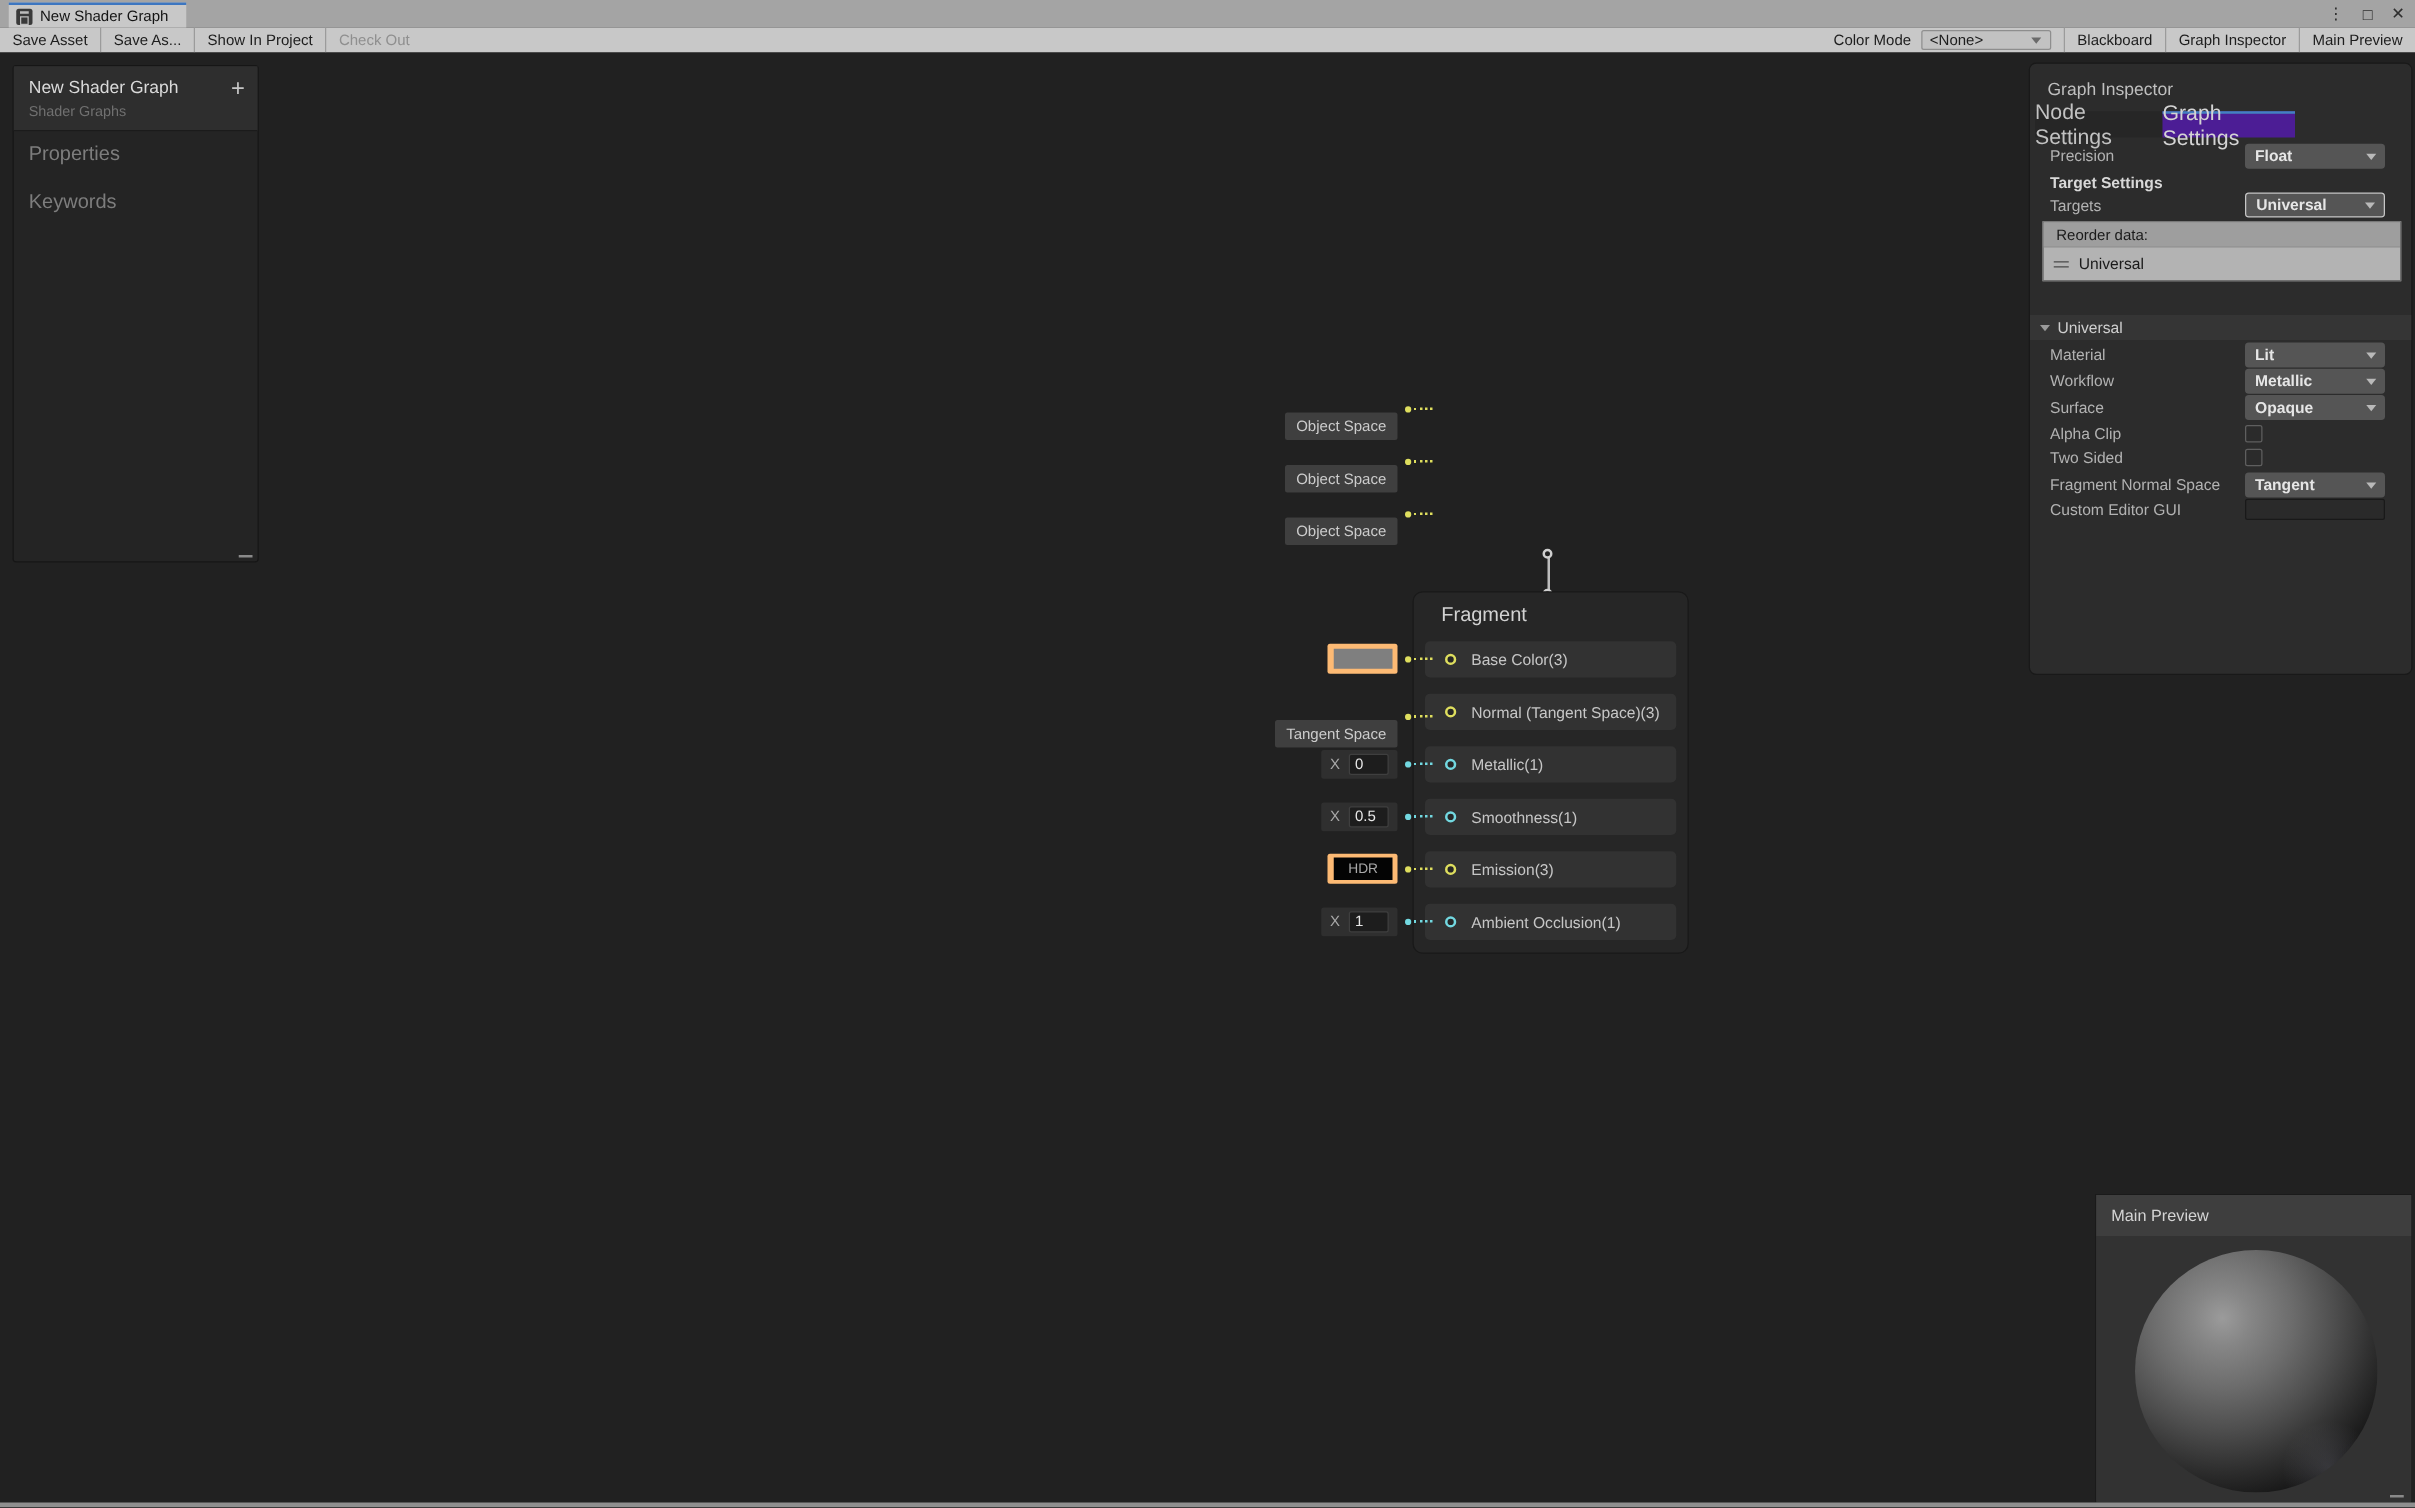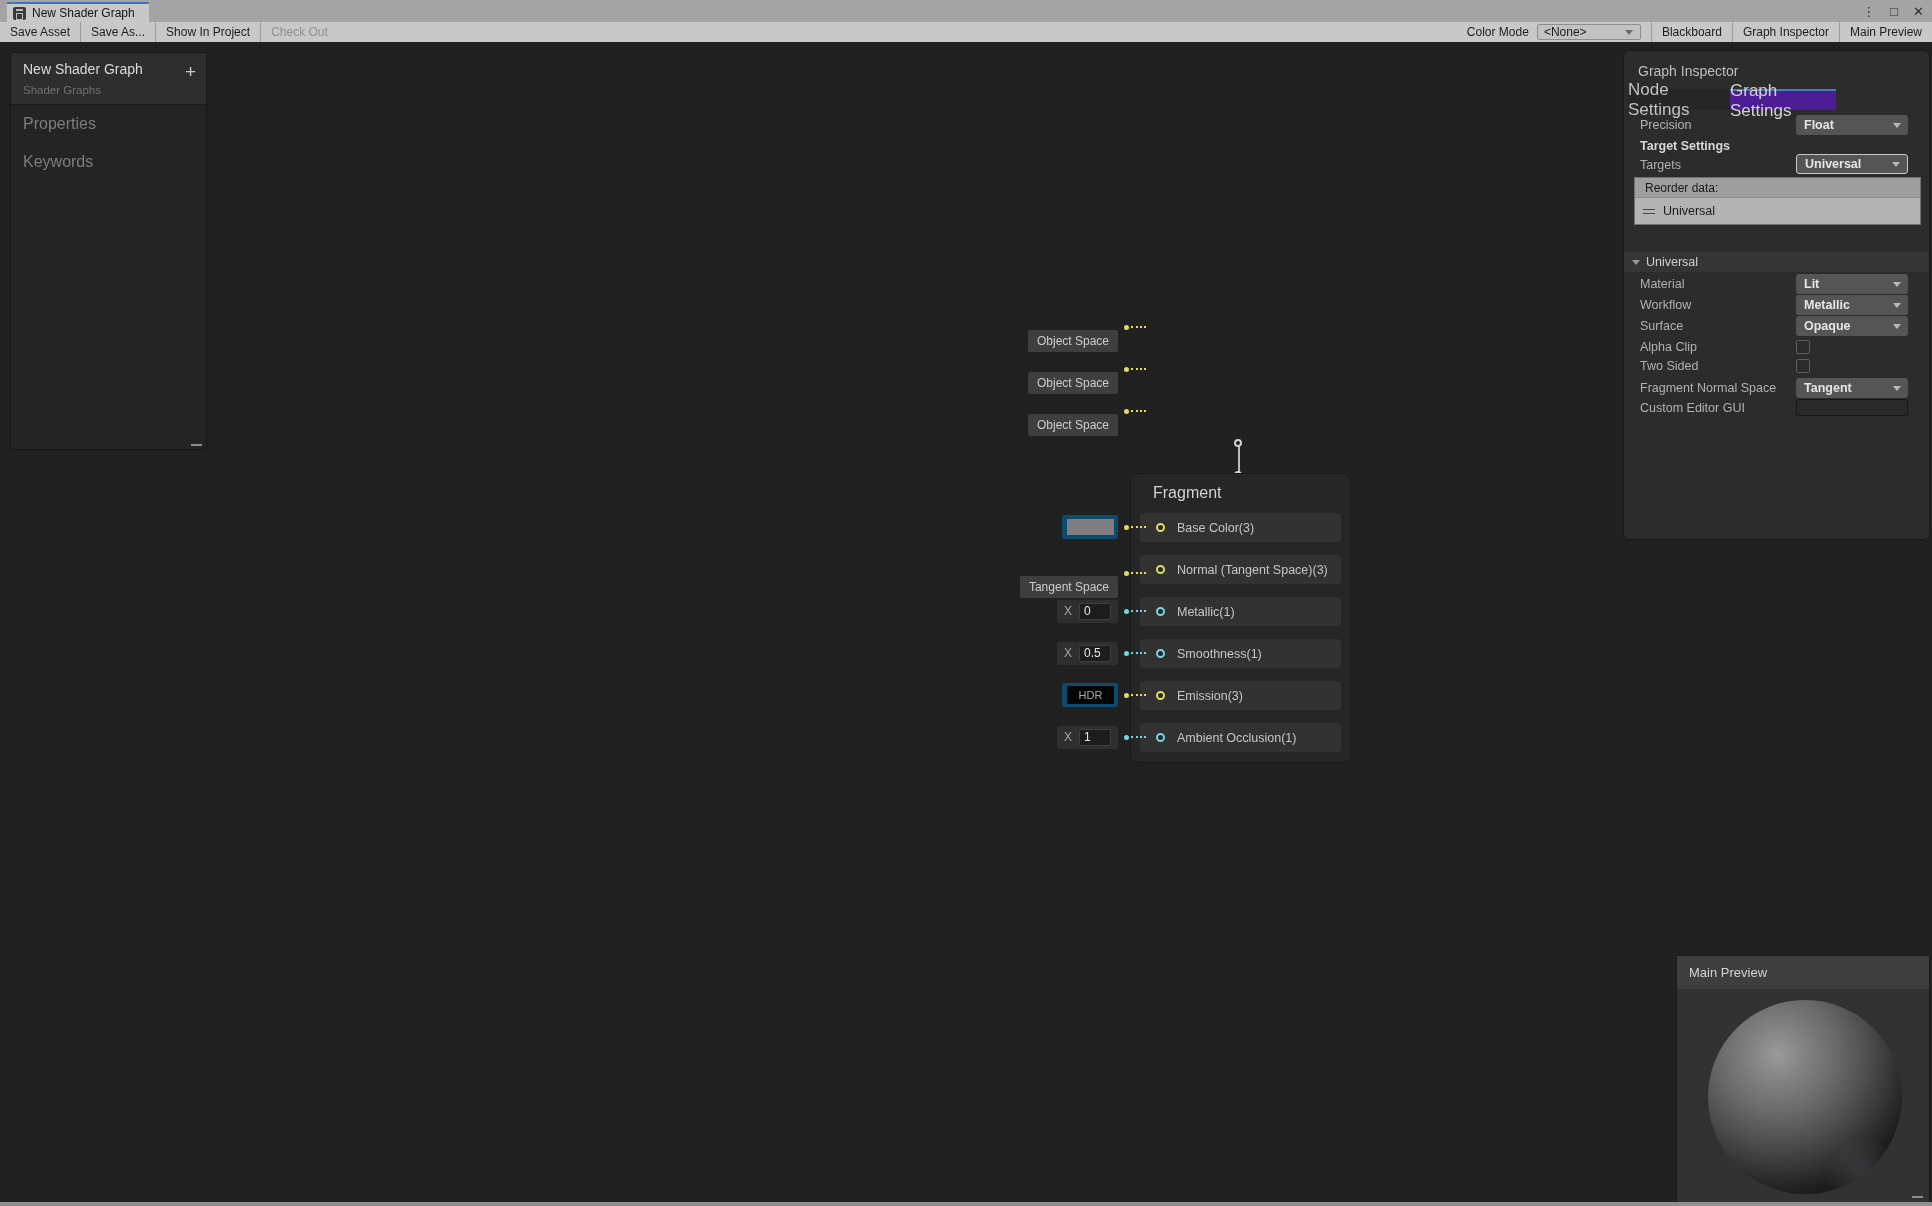--- a/index.html
+++ b/index.html
@@ -61,21 +61,21 @@
   
   .ctl { position:absolute; height:24px; display:flex; align-items:center; justify-content:flex-end; }
   .ctl-pill { background:#3f3f3f; border-radius:2px; height:22px; display:flex; align-items:center;
     padding:0 9px; font-size:12px; color:#cccccc; white-space:nowrap;margin-top:28px; }
   .ctl-dot { width:5px; height:5px; border-radius:50%; margin-left:6px; flex:none; }
   .ctl-dash { width:15px; border-top:2px dotted #dede5e; margin-left:2px; flex:none; }
   .ctl-xbox { background:#2f2f2f; border-radius:2px; height:23px; display:flex; align-items:center; padding:0 7px; }
   .ctl-x { font-size:12px; color:#a8a8a8; }
   .ctl-field { width:32px; height:17px; background:#1d1d1d; border:1px solid #3f3f3f; border-radius:2px;
     margin-left:7px; font-size:12px; color:#e8e8e8; padding-left:4px; line-height:15px; }
-  .ctl-swatch-outer { width:56px; height:24px; background:#0c4a6e; border-radius:2px; position:relative; }
+  .ctl-swatch-outer { width:56px; height:24px; background:#fdba74; border-radius:2px; position:relative; }
   .ctl-swatch-inner { position:absolute; left:5px; top:4px; right:4px; bottom:4px; }
   .ctl-hdr-inner { position:absolute; left:5px; top:3px; right:4px; bottom:3px; background:#040404;
     display:flex; align-items:center; justify-content:center; font-size:11px; color:#a9a9a9; }
 
   
   #edge-line { position:absolute; left:1238px; top:402px; width:2px; height:31px; background:#bdbdbd; }
   .edge-cap { position:absolute; left:1234px; width:8px; height:8px; border:2px solid #cfcfcf;
     border-radius:50%; background:#212121; }
 
   

